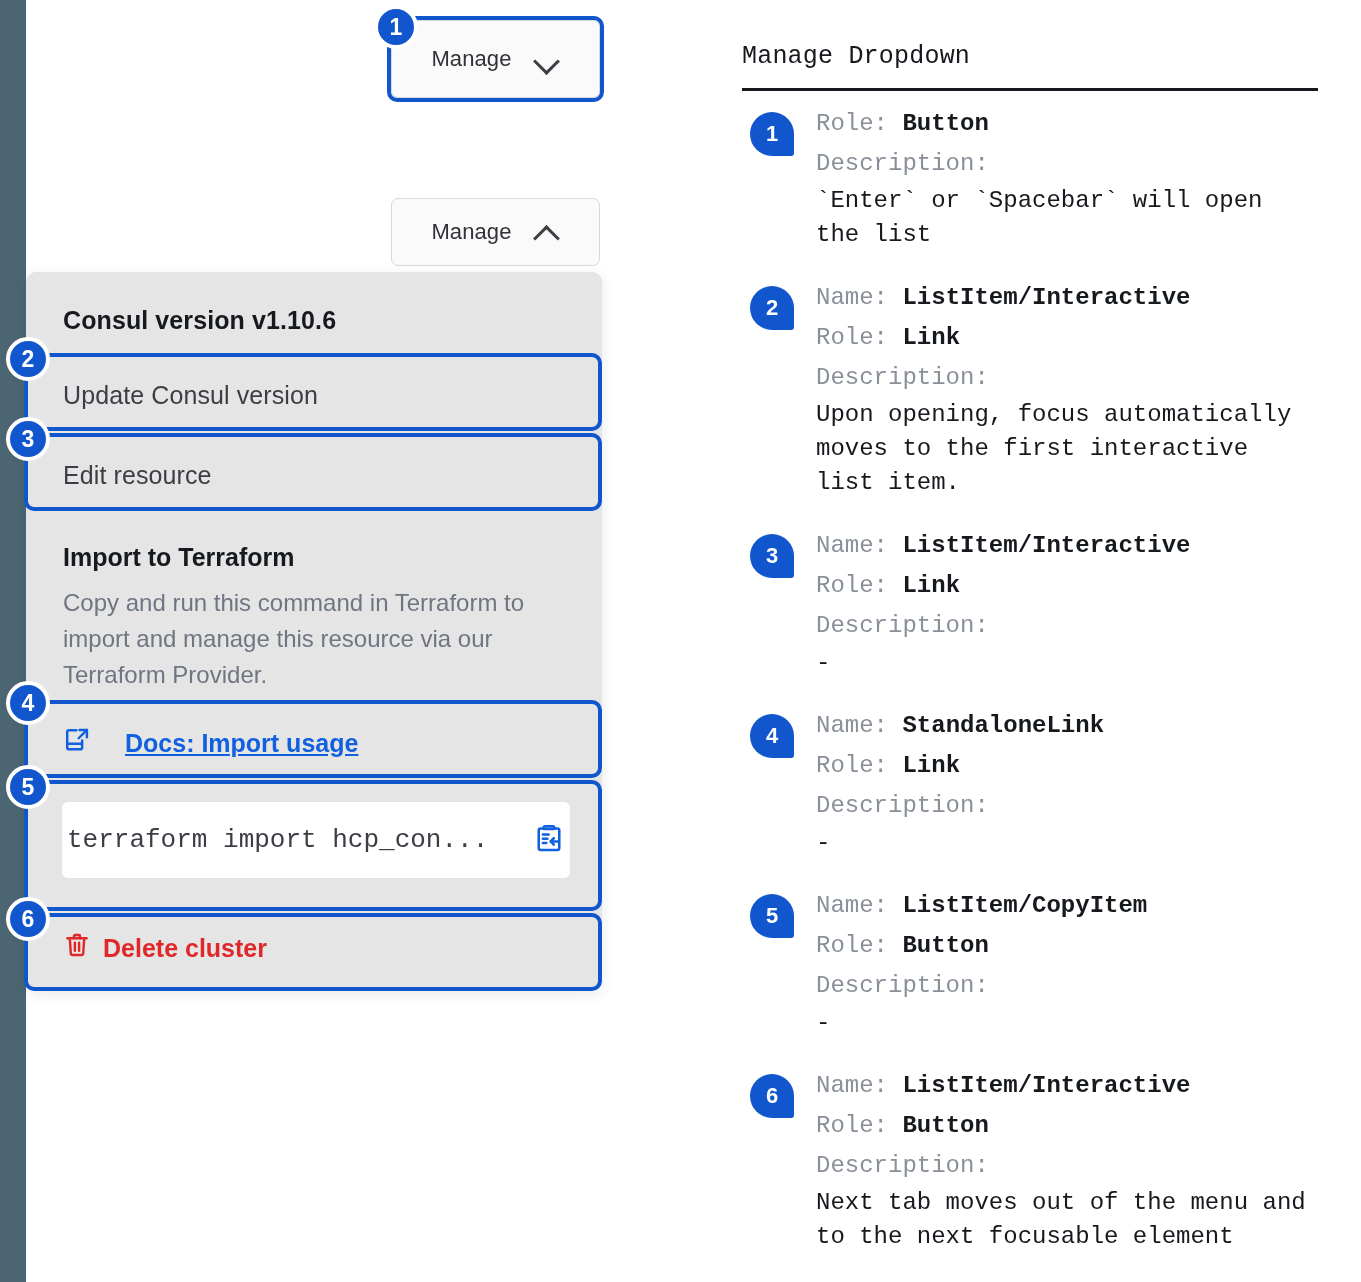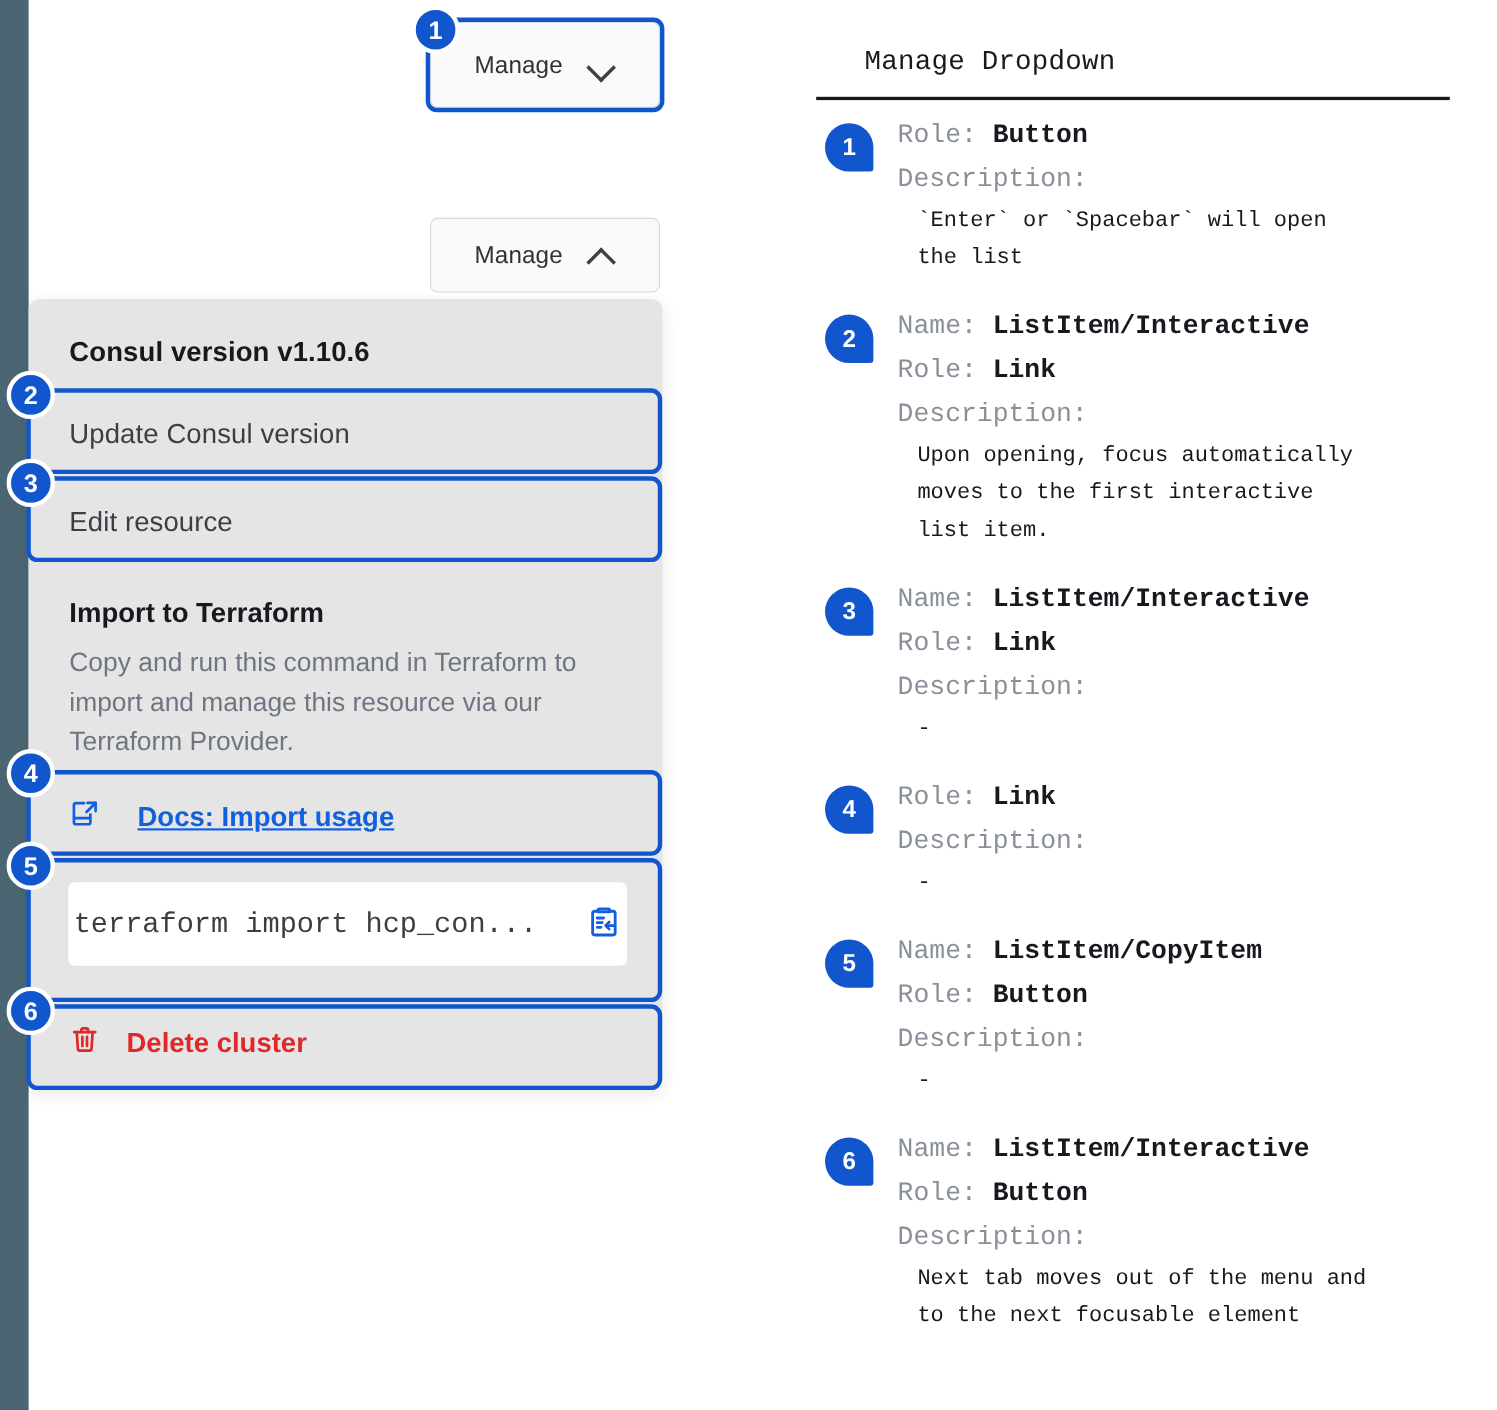--- a/index.html
+++ b/index.html
@@ -162,21 +162,21 @@
     flex: 1;
     white-space: nowrap;
     overflow: hidden;
   }
 
   .dd-delete {
     position: absolute;
     left: 36px; top: 658px;
     display: flex;
     align-items: center;
-    gap: 24px;
+    gap: 12px;
     font-size: 25px;
     color: #e0282b;
     font-weight: bold;
     white-space: nowrap;
   }
 
   
   .hl {
     position: absolute;
     border: 4px solid #1156cc;
@@ -219,21 +219,20 @@
     left: 742px; top: 0;
     width: 600px; height: 1282px;
     font-family: "Liberation Mono", "DejaVu Sans Mono", monospace;
   }
   .doc-title {
     position: absolute;
     left: 0; top: 42px;
     font-size: 25px;
     color: #16191d;
     letter-spacing: .2px;
-    margin-left: 44px;
   }
   .doc-rule {
     position: absolute;
     left: 0; top: 88px;
     width: 576px; height: 3px;
     background: #16191d;
   }
   .doc-list {
     position: absolute;
     left: 0; top: 104px;
@@ -266,25 +265,24 @@
     white-space: pre-wrap;
   }
   .doc-label {
     color: #8a9099;
   }
   .doc-val {
     color: #16191d;
     font-weight: bold;
   }
   .doc-desc {
-    font-size: 20px;
+    font-size: 24px;
     line-height: 34px;
     color: #16191d;
     white-space: pre-wrap;
-    margin-left: 18px;
   }
 </style>
 </head>
 <body>
 
 <div class="rail"></div>
 
 <div class="stage">
 
   <div class="manage-btn" id="manage-btn-top">
@@ -382,20 +380,21 @@
       </div>
       <div class="doc-entry">
         <div class="pin">3</div>
         <div class="doc-line"><span class="doc-label">Name: </span><span class="doc-val">ListItem/Interactive</span></div>
         <div class="doc-line"><span class="doc-label">Role: </span><span class="doc-val">Link</span></div>
         <div class="doc-line"><span class="doc-label">Description:</span></div>
         <div class="doc-desc">-</div>
       </div>
       <div class="doc-entry">
         <div class="pin">4</div>
+        <div class="doc-line"><span class="doc-label">Name: </span><span class="doc-val">StandaloneLink</span></div>
         <div class="doc-line"><span class="doc-label">Role: </span><span class="doc-val">Link</span></div>
         <div class="doc-line"><span class="doc-label">Description:</span></div>
         <div class="doc-desc">-</div>
       </div>
       <div class="doc-entry">
         <div class="pin">5</div>
         <div class="doc-line"><span class="doc-label">Name: </span><span class="doc-val">ListItem/CopyItem</span></div>
         <div class="doc-line"><span class="doc-label">Role: </span><span class="doc-val">Button</span></div>
         <div class="doc-line"><span class="doc-label">Description:</span></div>
         <div class="doc-desc">-</div>

